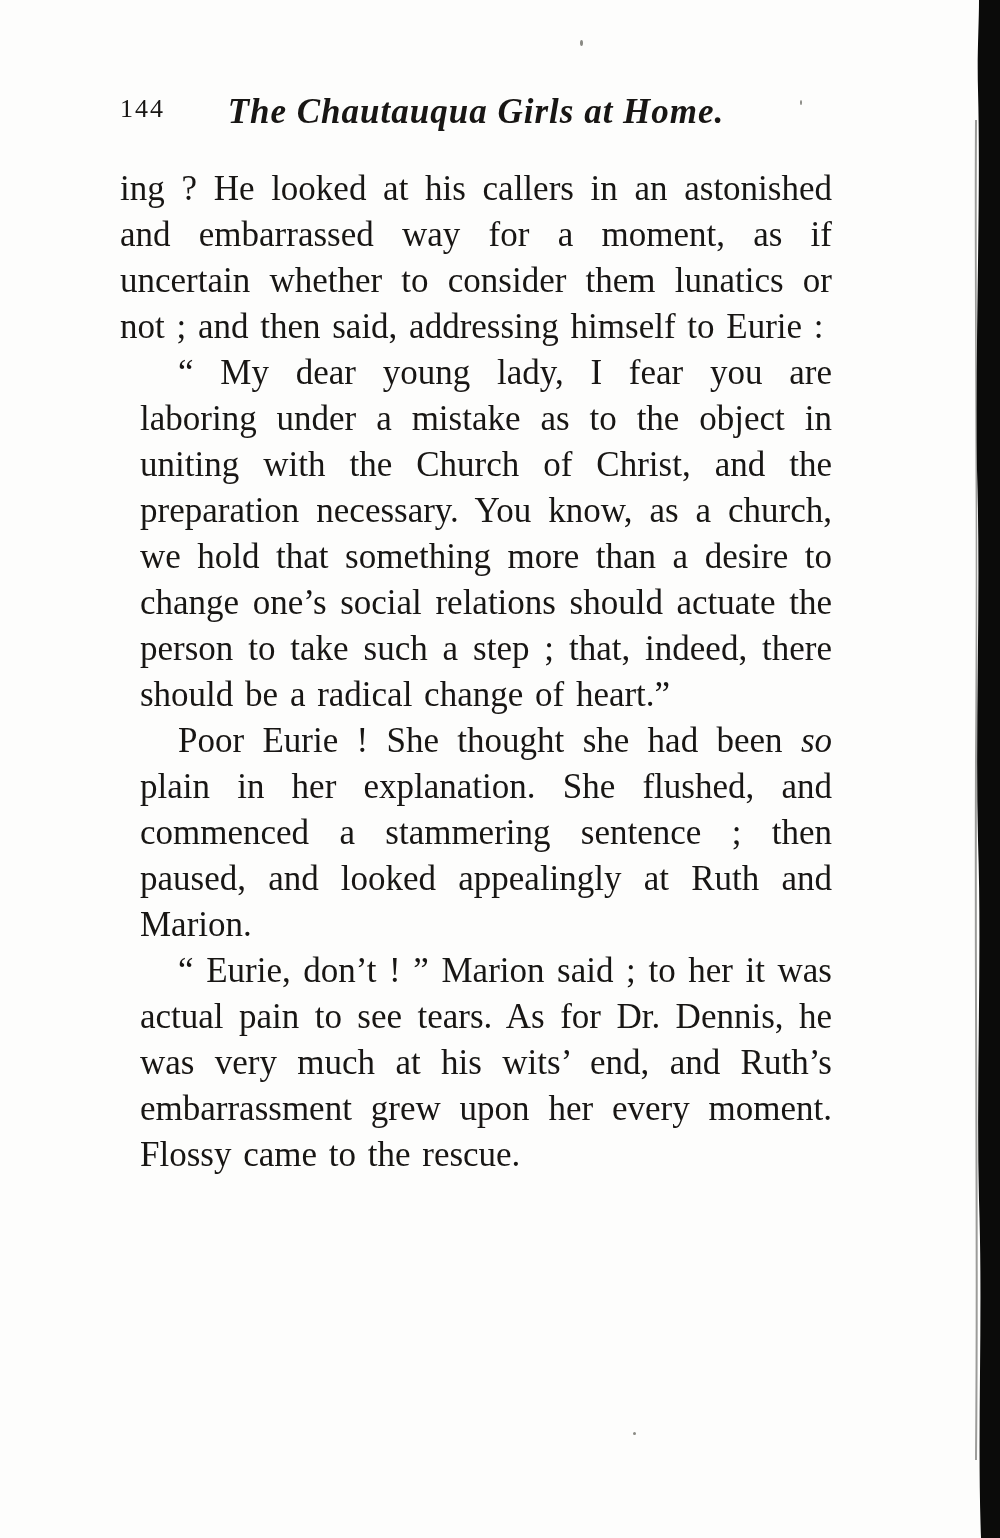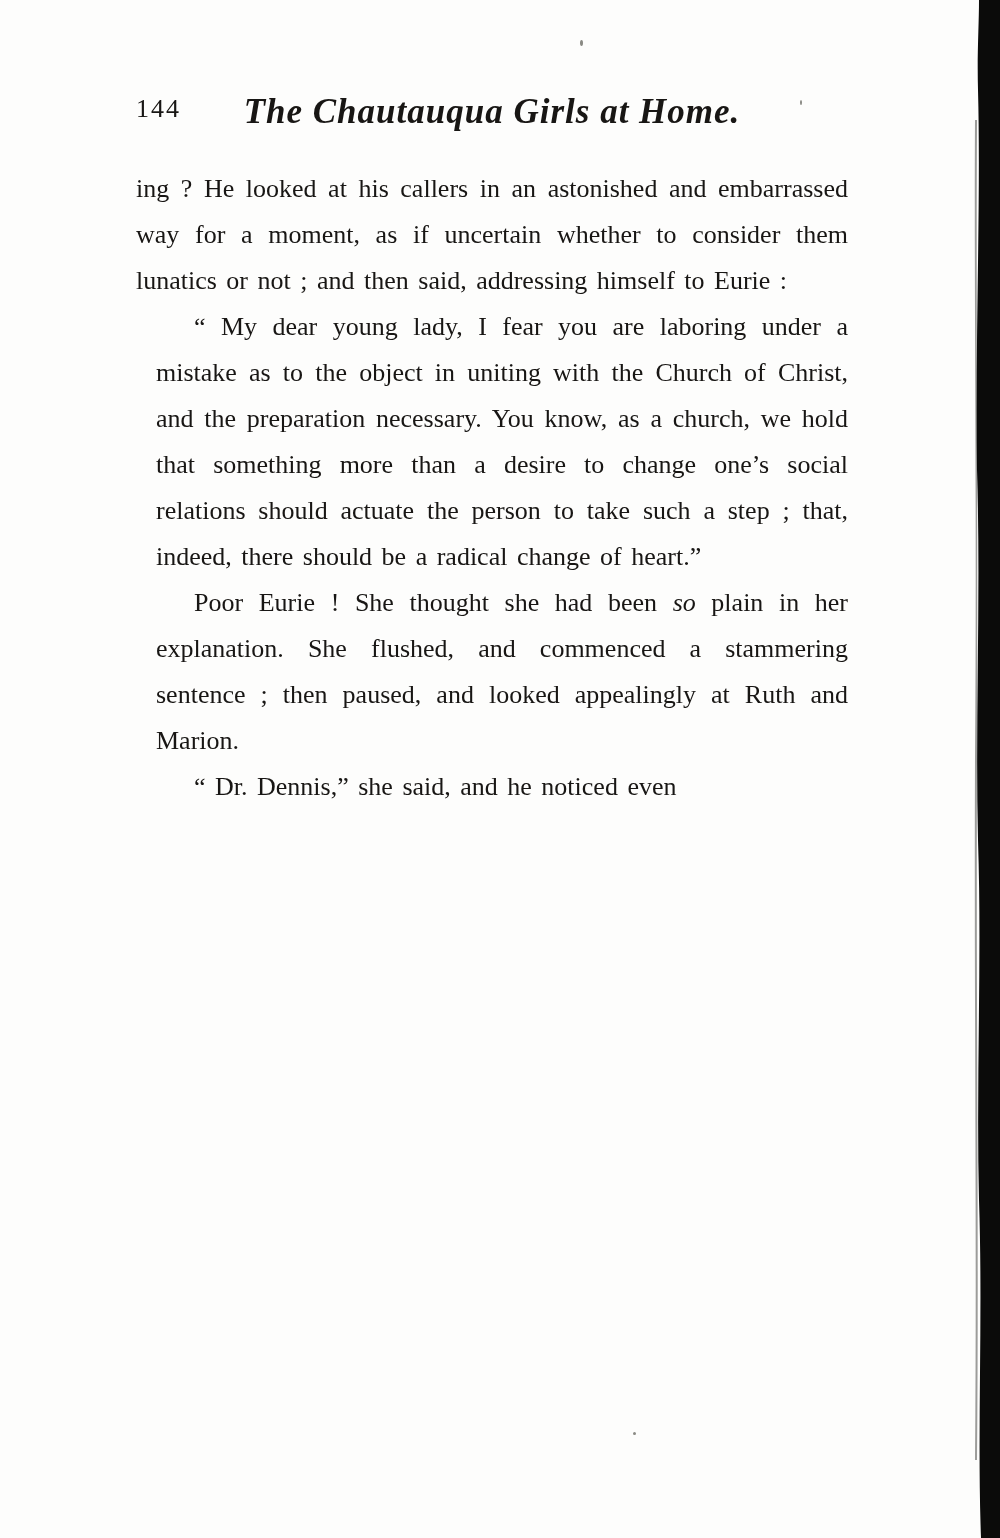--- a/index.html
+++ b/index.html
@@ -10,21 +10,21 @@
     width: 1000px;
     height: 1538px;
     background: #fdfdfc;
     position: relative;
     overflow: hidden;
     font-family: "Liberation Serif", "DejaVu Serif", serif;
     color: #181614;
   }
   .page-inner {
     position: absolute;
-    left: 136px;
+    left: 120px;
     top: 92px;
     width: 712px;
   }
   .header {
     position: relative;
     height: 40px;
     margin-bottom: 34px;
   }
   .pagenum {
     position: absolute;
@@ -37,21 +37,21 @@
   .title {
     display: block;
     text-align: center;
     font-style: italic;
     font-weight: 600;
     font-size: 35px;
     letter-spacing: 1px;
   }
   .text-column {
     text-align: justify;
-    font-size: 26px;
+    font-size: 35px;
     line-height: 46px;
     word-spacing: 3px;
   }
   .text-column p {
     margin: 0;
   }
   .text-column p.indent {
     text-indent: 38px;
     margin-left: 20px;
   }
@@ -76,21 +76,21 @@
 
 <div class="page-inner">
   <div class="header">
     <span class="pagenum">144</span>
     <span class="title">The Chautauqua Girls at Home.</span>
   </div>
   <div class="text-column">
       <p><span>ing ?  He looked at his callers in an astonished and embarrassed way for a moment, as if uncertain whether to consider them lunatics or not ; and then said, addressing himself to Eurie :</span></p>
       <p class="indent"><span>“ My dear young lady, I fear you are laboring under a mistake as to the object in uniting with the Church of Christ, and the preparation necessary.  You know, as a church, we hold that something more than a desire to change one’s social relations should actuate the person to take such a step ; that, indeed, there should be a radical change of heart.”</span></p>
       <p class="indent"><span>Poor Eurie !  She thought she had been </span><span class="italic">so</span><span> plain in her explanation.  She flushed, and commenced a stammering sentence ; then paused, and looked appealingly at Ruth and Marion.</span></p>
-      <p class="indent"><span>“ Dr. Dennis,” she said, and he noticed even</span></p>
+      <p class="indent"><span>“ Eurie, don’t ! ”  Marion said ;  to her it was actual pain to see tears.  As for Dr. Dennis, he was very much at his wits’ end, and Ruth’s embarrassment grew upon her every moment. Flossy came to the rescue.</span></p>
     </div>
 </div>
 
 <svg class="binding-strip" viewBox="0 0 36 1538" preserveAspectRatio="none" aria-hidden="true">
   <path fill="#0b0b0a" d="M15,0 L36,0 L36,1538 L17,1538
            C13,1430 19,1320 15,1200
            C12,1080 18,960 14,840
            C11,720 17,600 13,470
            C11,340 17,200 14,90
            C13,55 15,25 15,0 Z"></path>

